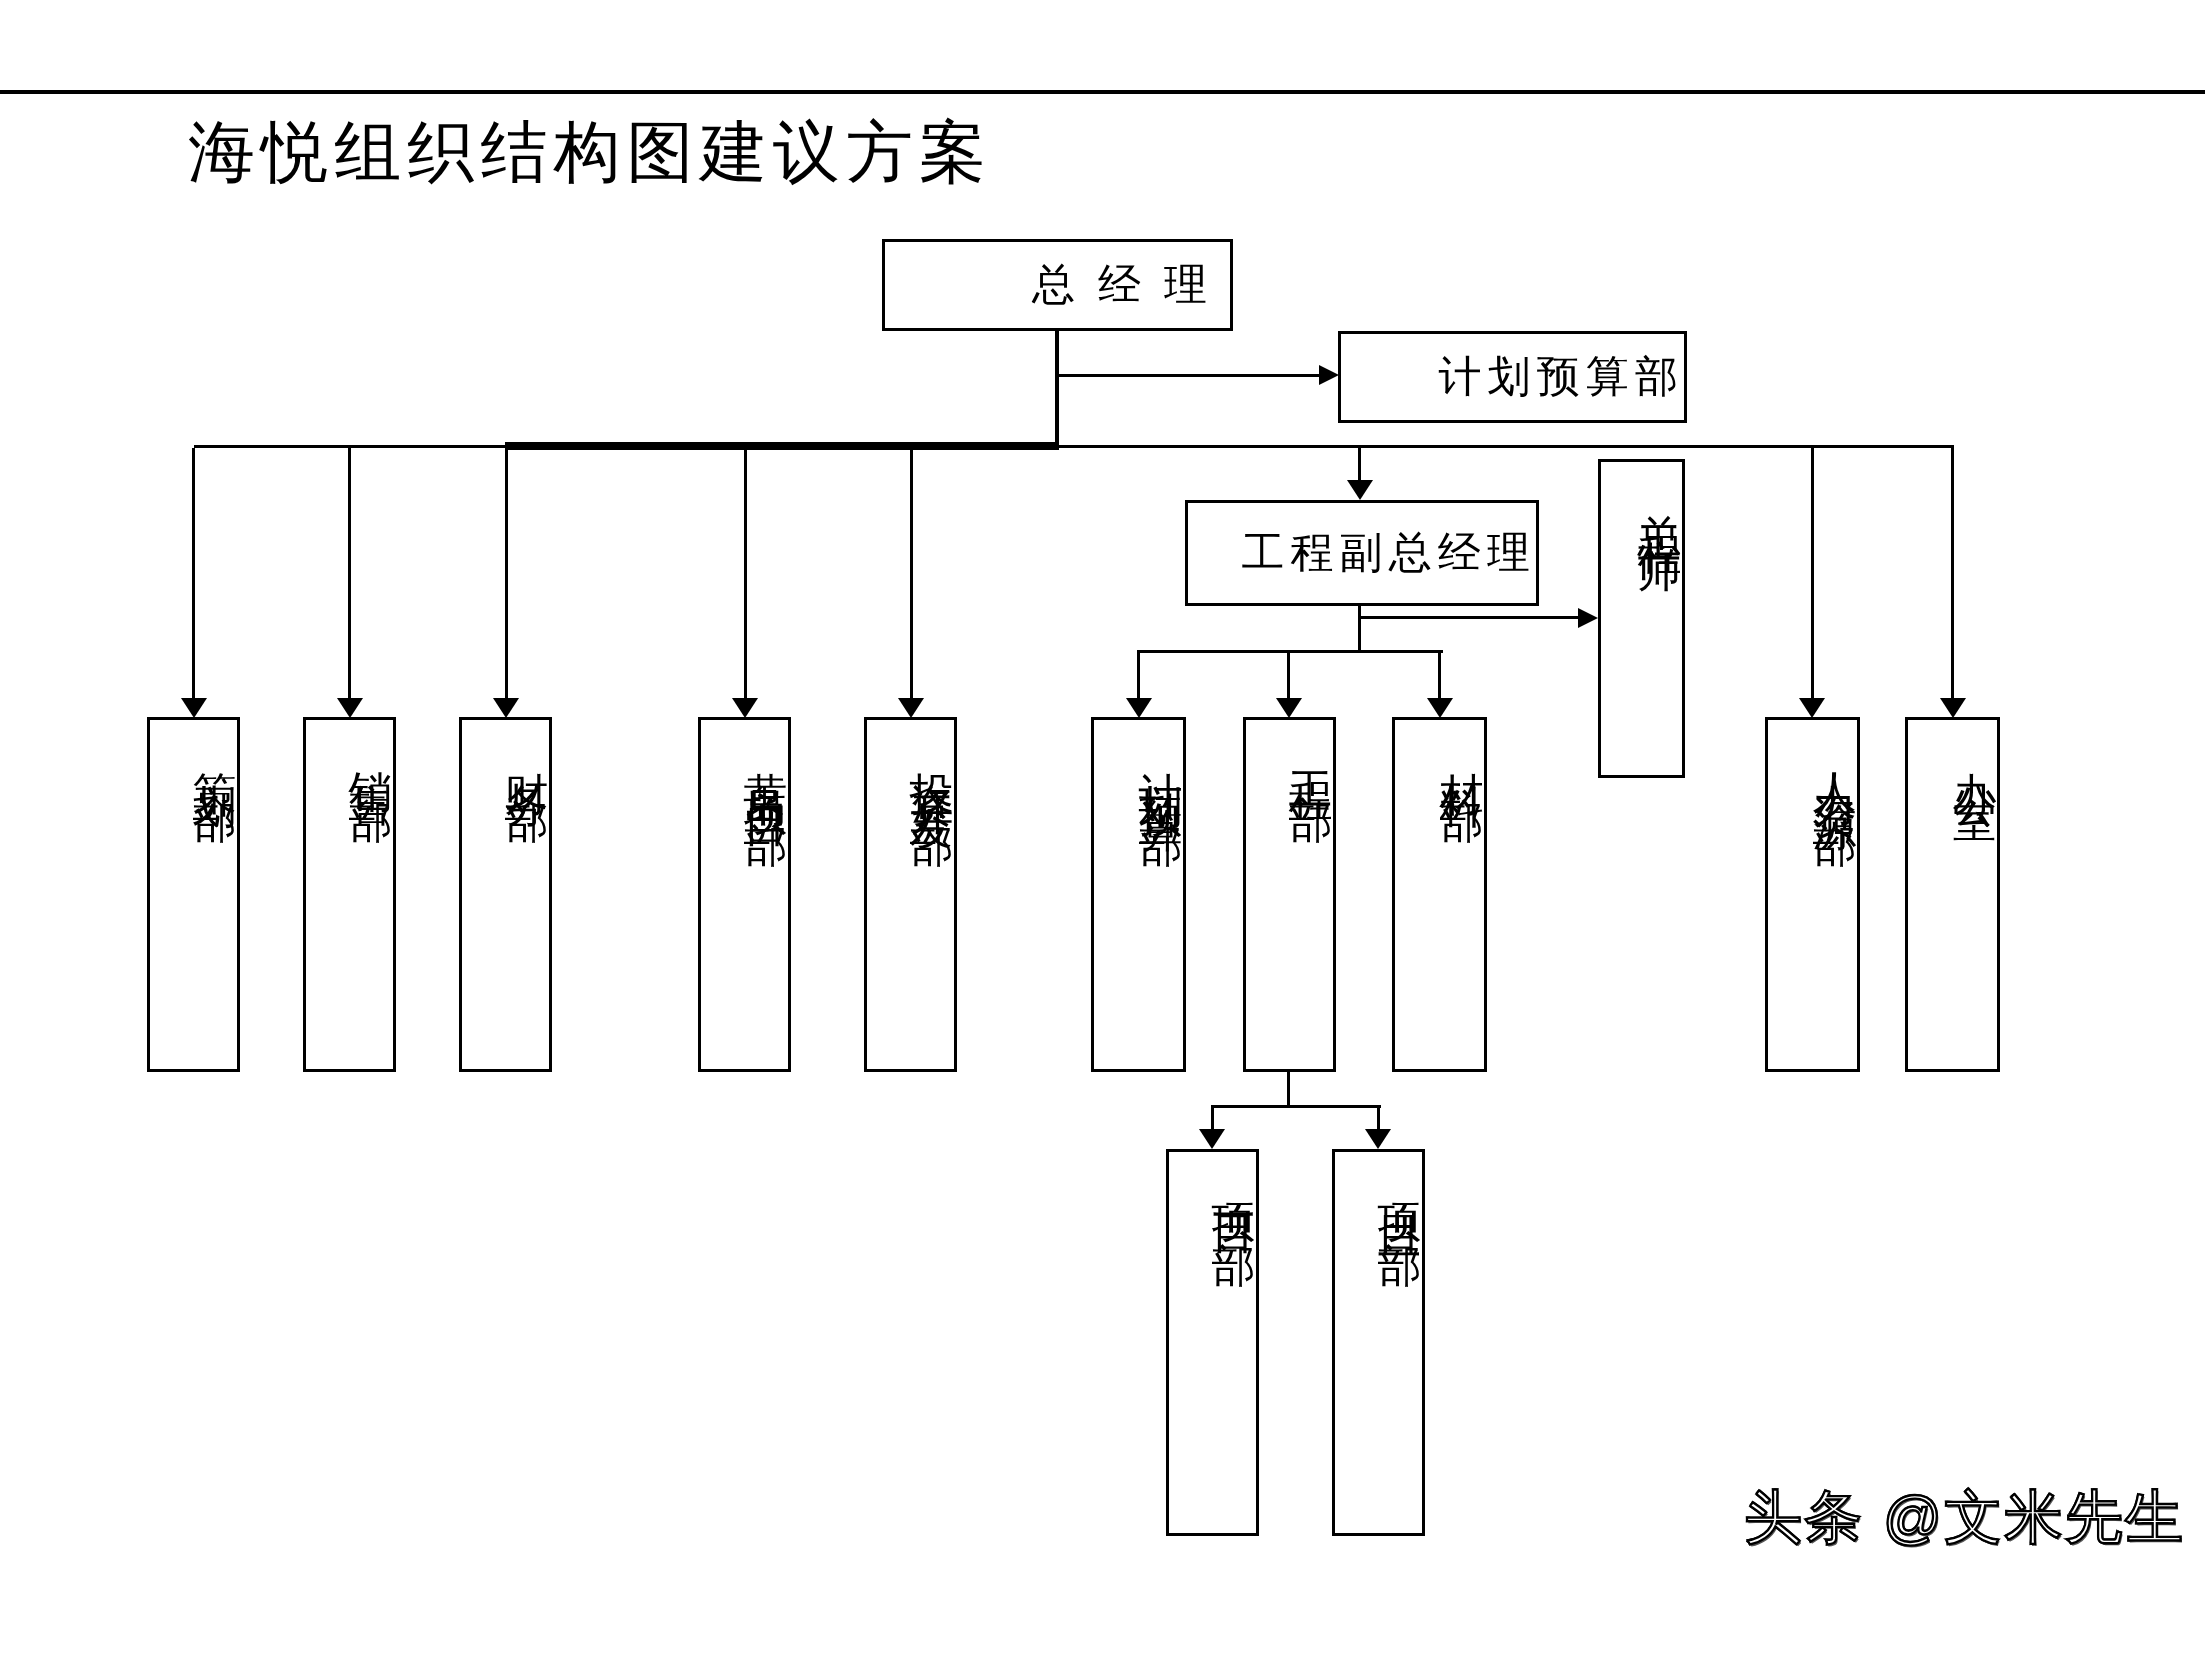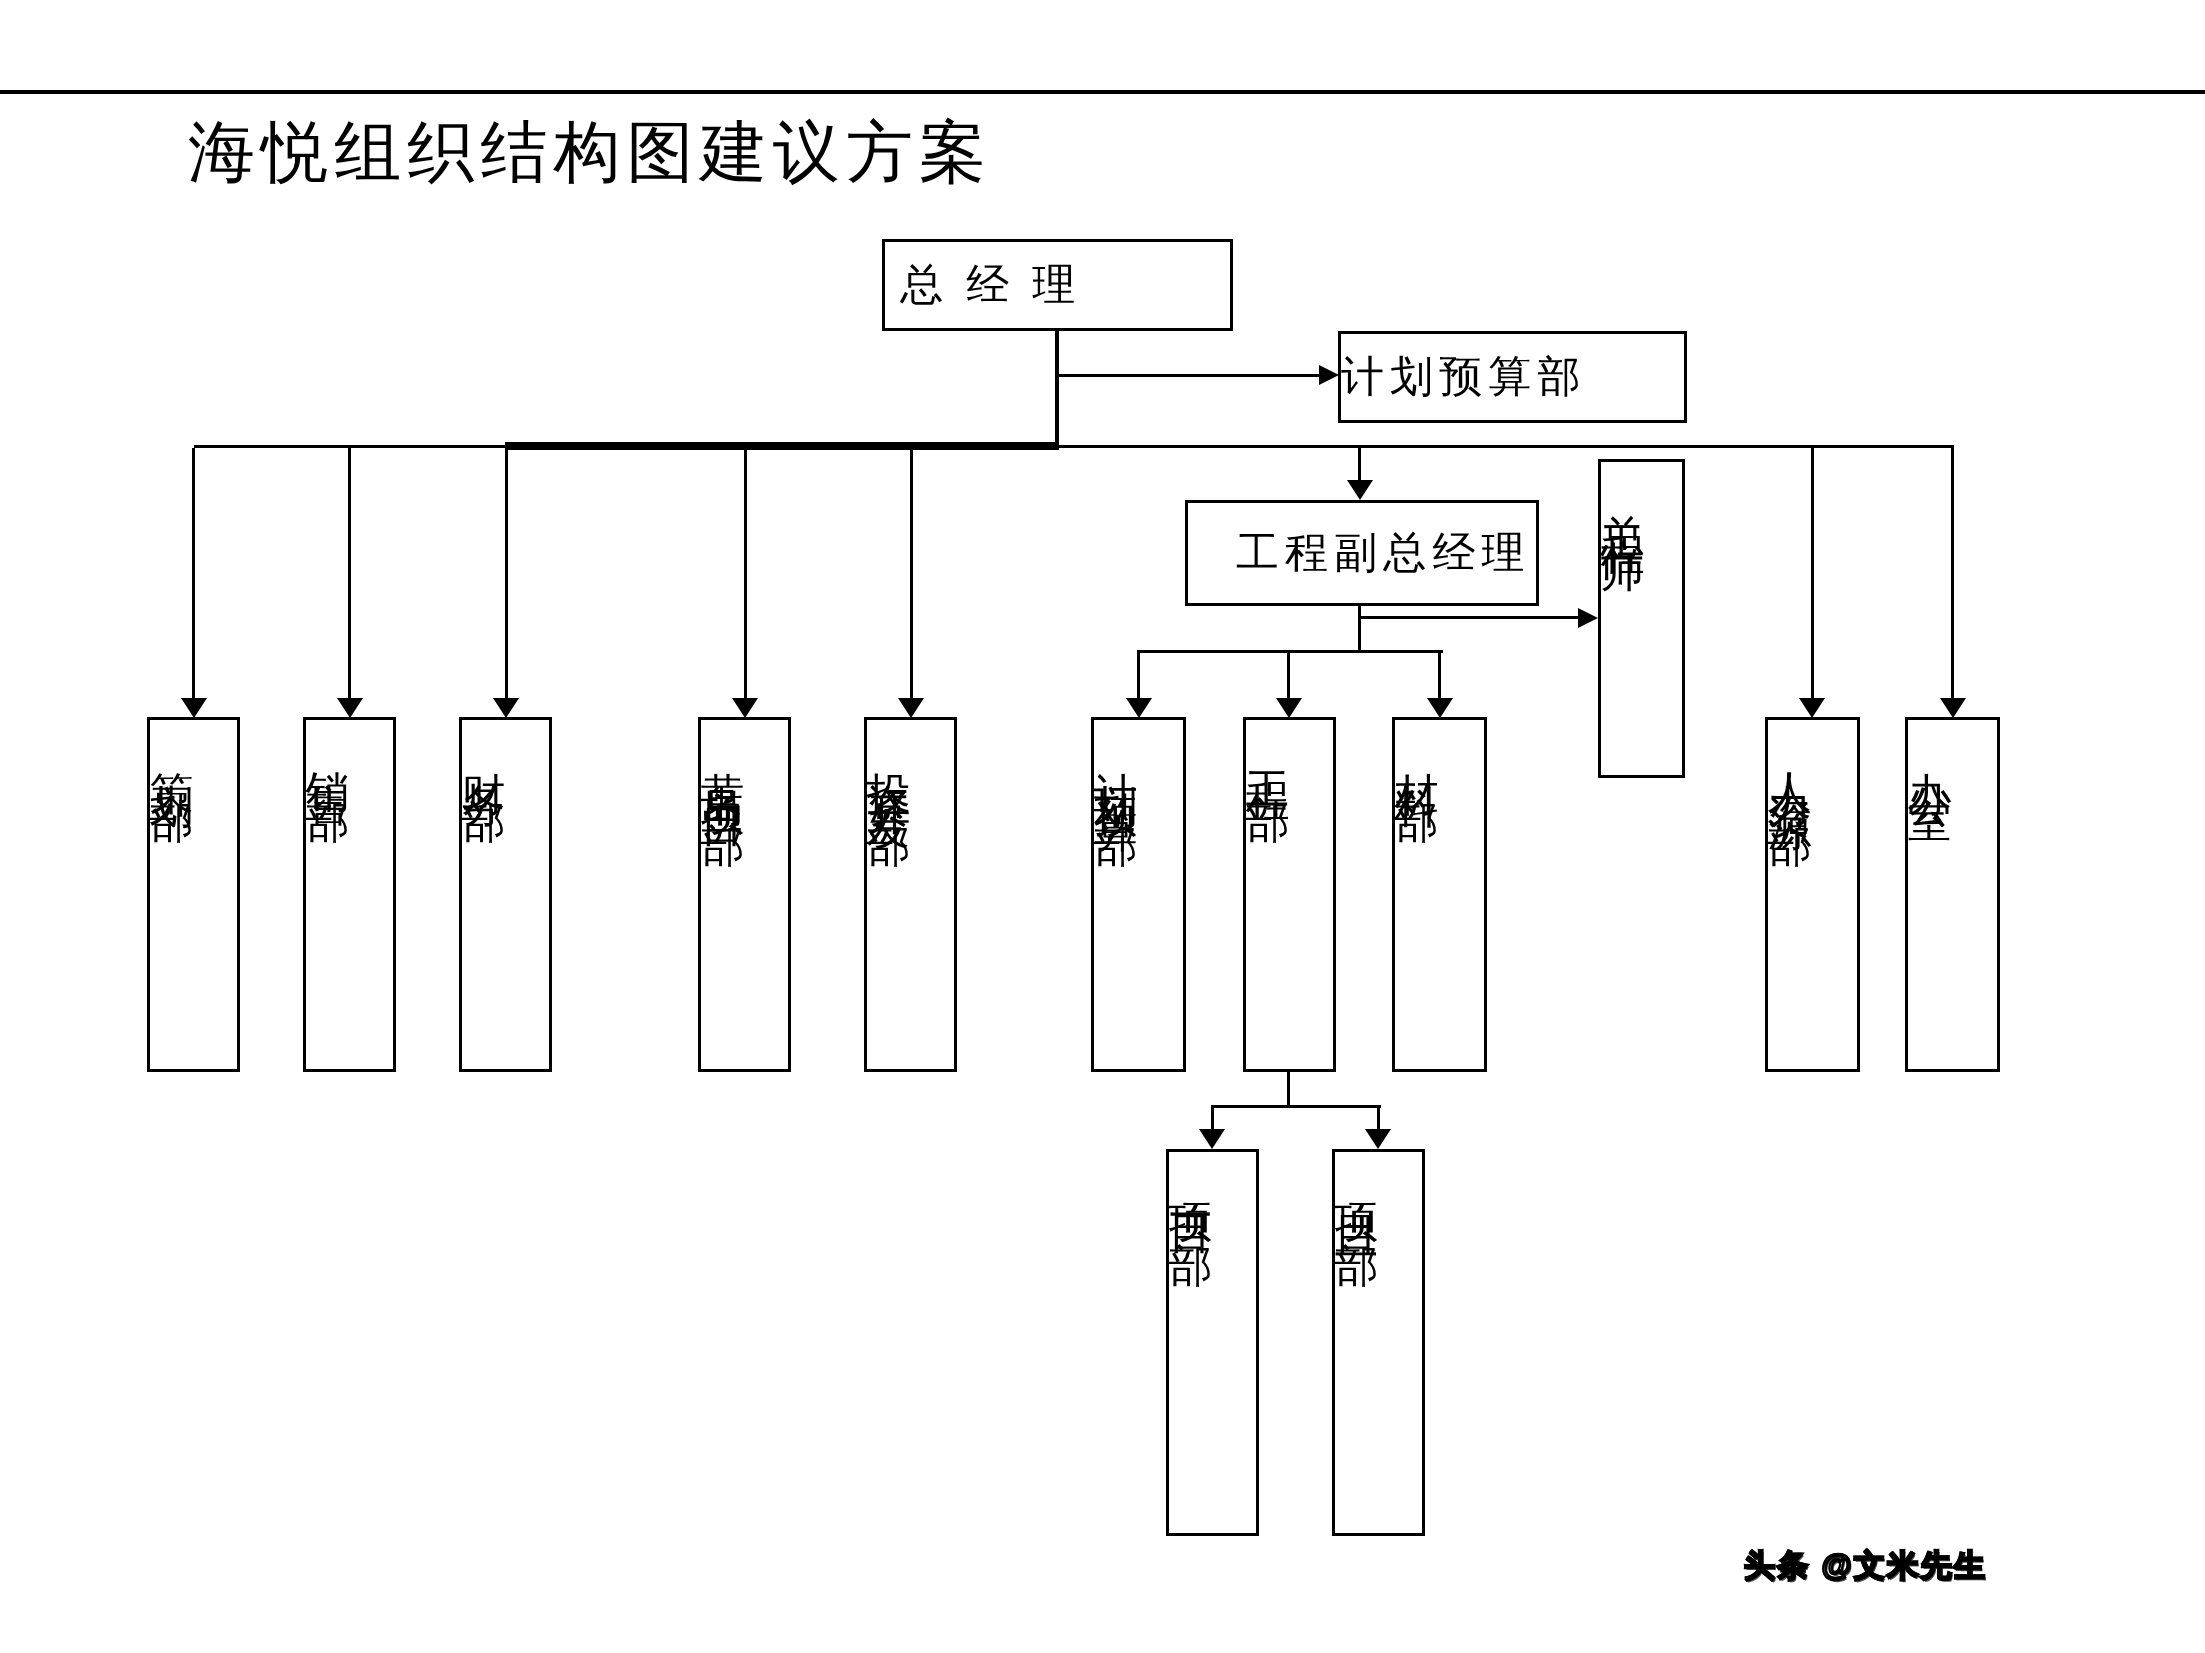--- a/index.html
+++ b/index.html
@@ -6,28 +6,28 @@
   #canvas{position:relative;width:2205px;height:1654px;background:#ffffff;overflow:hidden;
           font-family:"Liberation Sans","DejaVu Sans",sans-serif;color:#000;}
   
   #header-label{position:absolute;top:26px;right:43px;font-size:44px;font-weight:600;
                 letter-spacing:3.8px;line-height:49px;white-space:nowrap;}
   #header-rule{position:absolute;left:0;top:90px;width:2205px;height:3.8px;background:#000;}
   
   #slide-title{position:absolute;left:188px;top:113px;font-size:67px;font-weight:400;
                letter-spacing:6.1px;line-height:77px;white-space:nowrap;}
   
-  #watermark{position:absolute;left:1744px;top:1545px;font-size:31px;font-weight:700;
+  #watermark{position:absolute;left:1744px;top:1479px;font-size:58px;font-weight:400;
              letter-spacing:2.3px;white-space:nowrap;color:#ffffff;
              -webkit-text-stroke:2.3px #000;
              text-shadow:1.5px 1.5px 0 #555, -0.8px -0.8px 0 #000, 0.8px -0.8px 0 #000,
                          -0.8px 0.8px 0 #000, 0.8px 0.8px 0 #000;}
   
   .node{position:absolute;box-sizing:border-box;border:3.1px solid #000;background:#fff;
-        display:flex;justify-content:flex-start;}
+        display:flex;justify-content:flex-end;}
   .node.h{align-items:center;font-size:43px;letter-spacing:6.1px;white-space:nowrap;}
   .node.h.id-gm{letter-spacing:23px;padding-left:15.3px;}
   .node.v{align-items:flex-start;padding-top:17px;font-size:44px;}
   .node.v .vtext{writing-mode:vertical-rl;text-orientation:upright;letter-spacing:12.3px;line-height:1;}
   .line{position:absolute;background:#000;}
   .arrow-down{position:absolute;width:0;height:0;
               border-left:13px solid transparent;border-right:13px solid transparent;
               border-top:20px solid #000;}
   .arrow-right{position:absolute;width:0;height:0;
                border-top:10px solid transparent;border-bottom:10px solid transparent;

